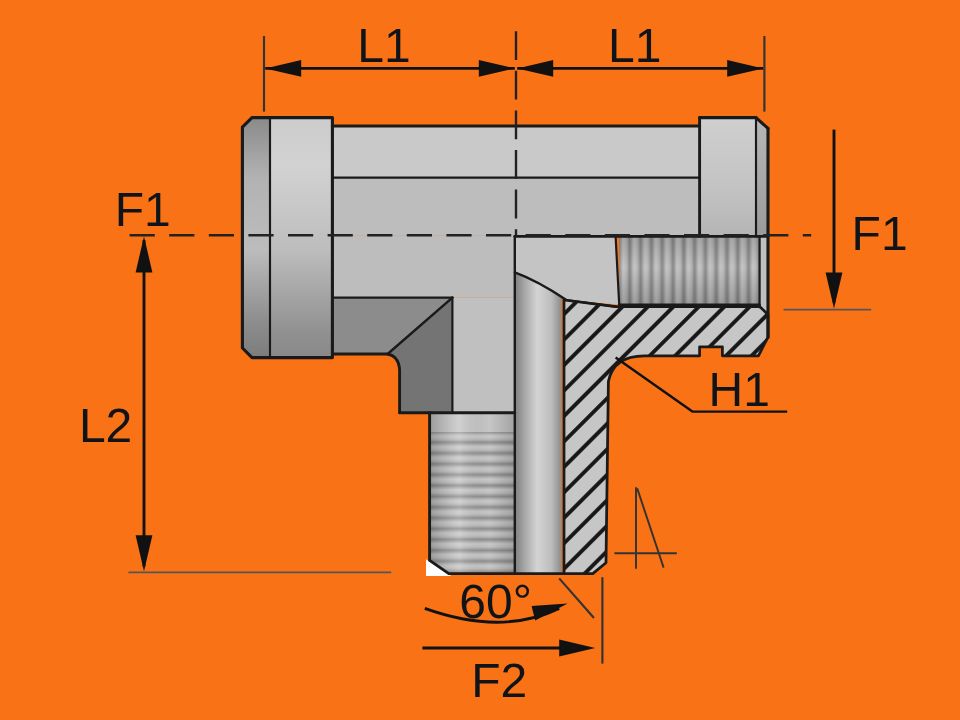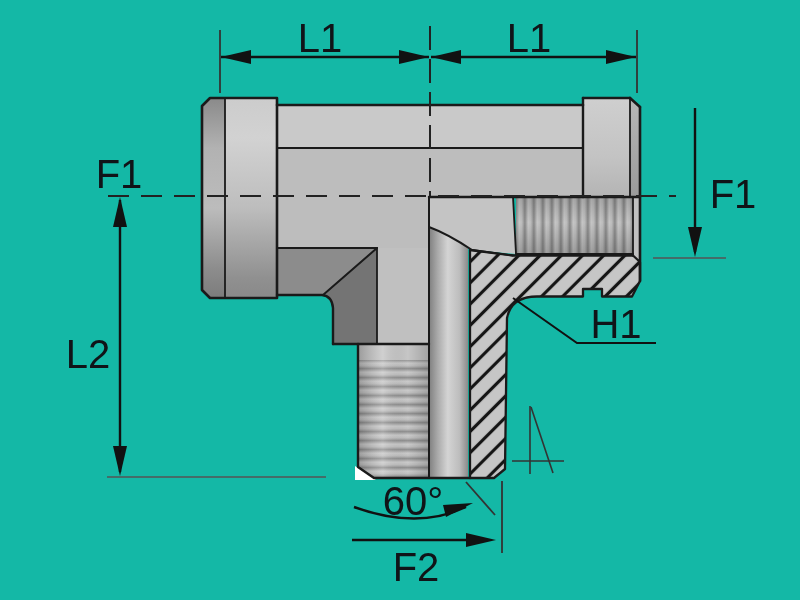--- a/index.html
+++ b/index.html
@@ -1,17 +1,17 @@
 <!DOCTYPE html>
 <html><head>
 <meta charset="utf-8">
 <style>
   html,body{margin:0;padding:0;background:#ffffff;}
   .stage{
-    width:800px;height:600px;position:relative;background:#14b8a6;overflow:hidden;
+    width:800px;height:600px;position:relative;background:#f97316;overflow:hidden;
     font-family:"Liberation Sans", sans-serif;
   }
   svg text{
     font-family:"Liberation Sans", sans-serif;
     font-size:40px;
     fill:#101418;
   }
 </style>
 </head>
 <body>

